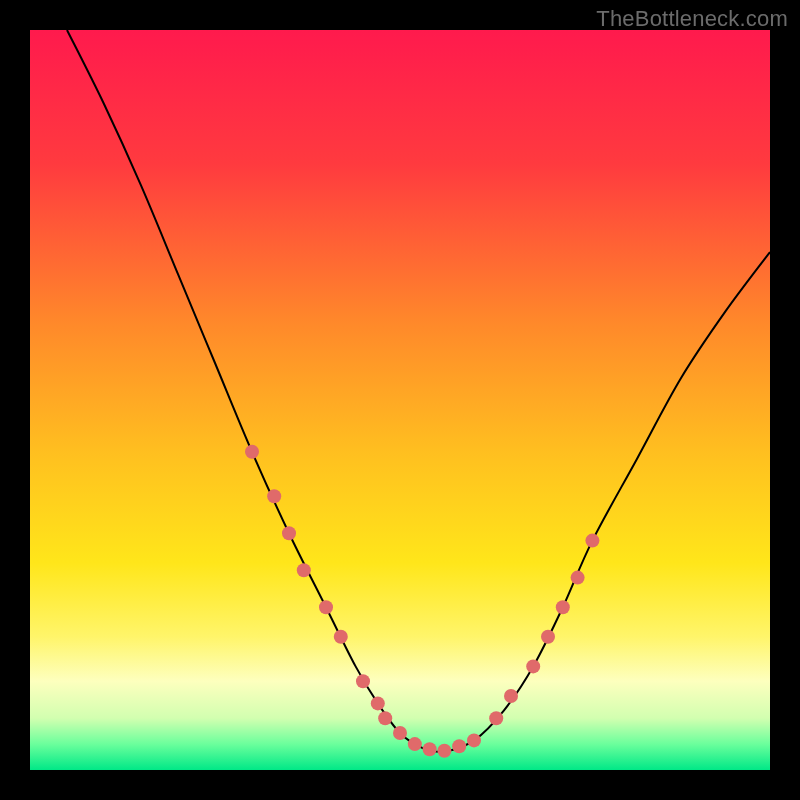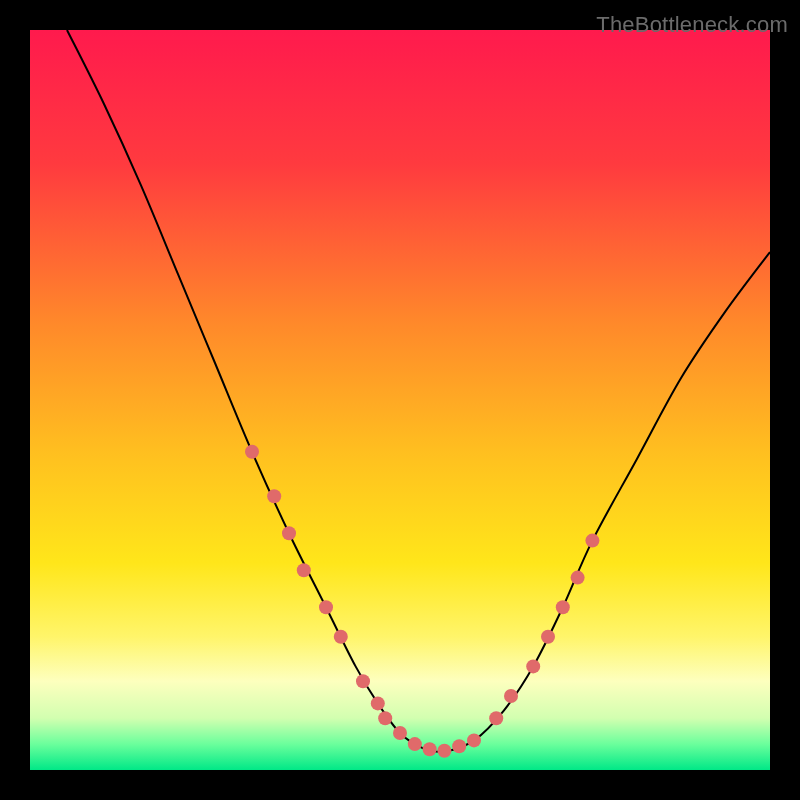--- a/index.html
+++ b/index.html
@@ -21,21 +21,21 @@
   }
   .plot {
     position: absolute;
     left: 0;
     top: 0;
     width: 740px;
     height: 740px;
   }
   .watermark {
     position: absolute;
-    top: 12px;
+    top: 6px;
     right: 12px;
     color: #6b6b6b;
     font-size: 22px;
     font-weight: 500;
     letter-spacing: 0.2px;
     z-index: 5;
   }
   svg { display: block; }
 </style>
 </head>

